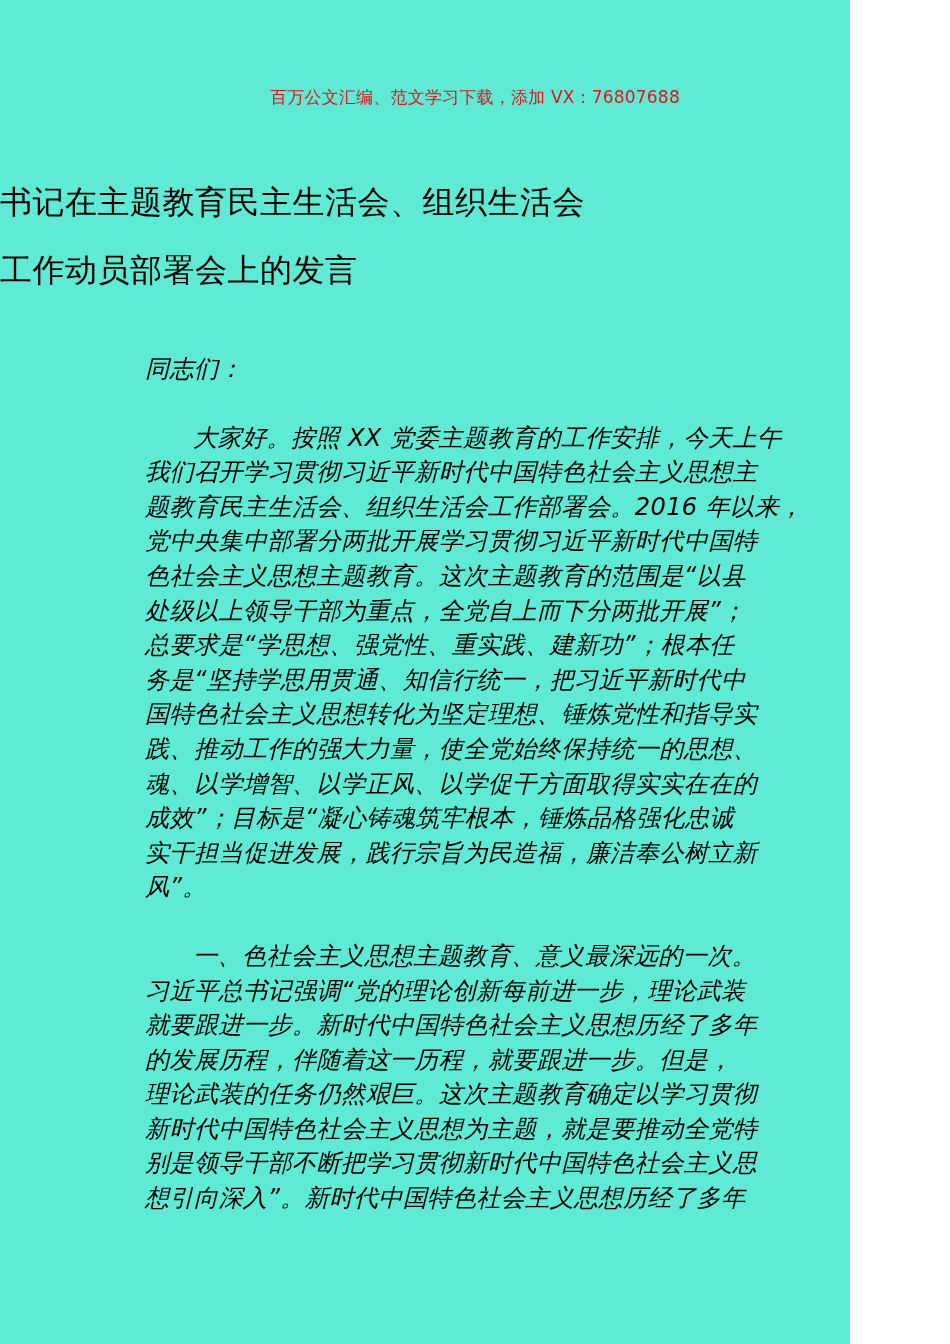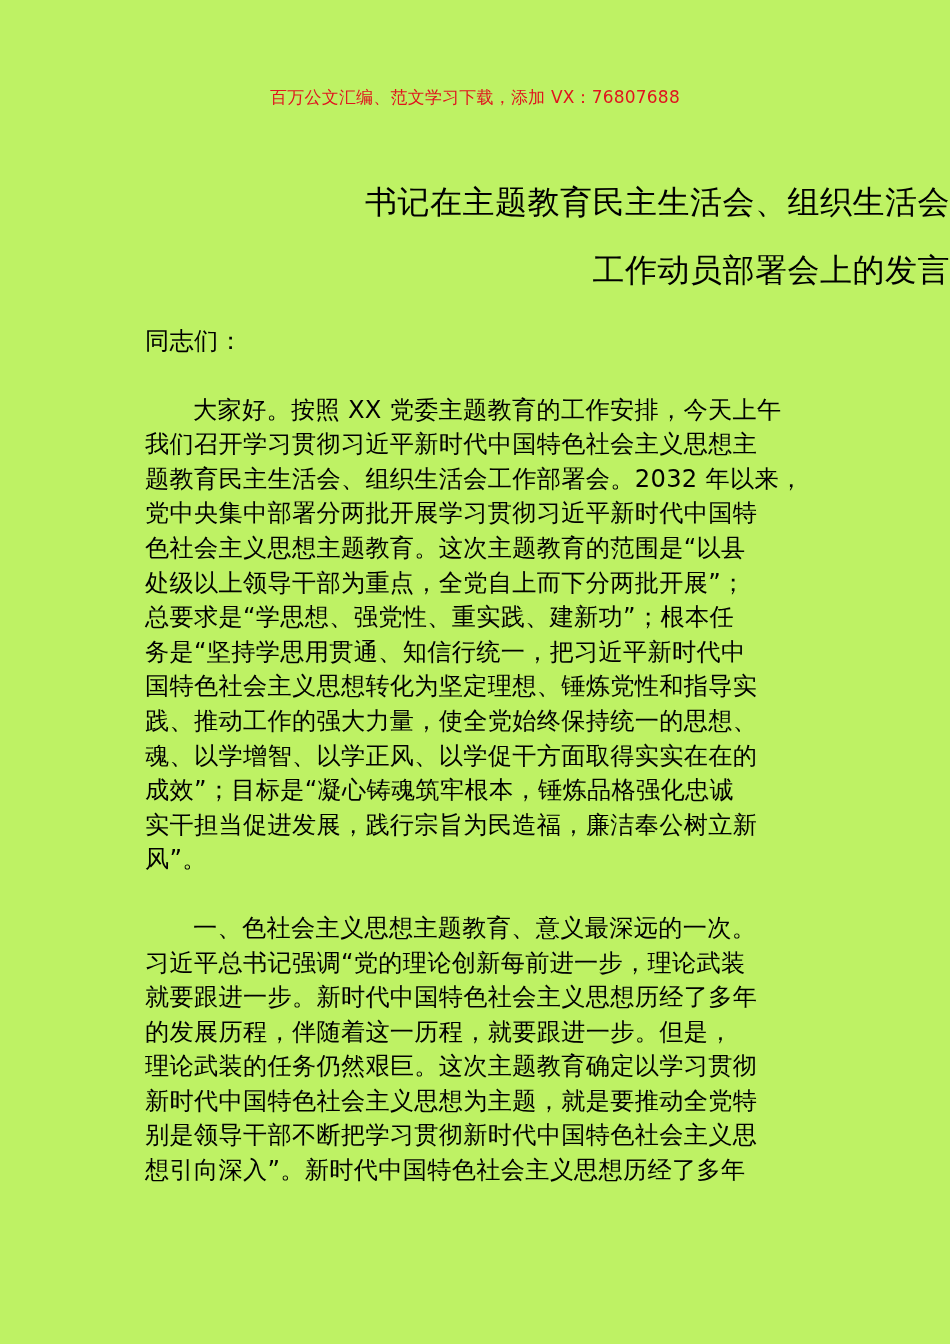--- a/index.html
+++ b/index.html
@@ -11,51 +11,52 @@
       width: 950px;
       height: 1344px;
       position: relative;
       overflow: hidden;
       font-family: "DejaVu Sans", "Liberation Sans", sans-serif;
       color: #000000;
     }
     .page {
       position: absolute;
       left: 0; top: 0;
-      width: 950px; height: 1344px;
-      background: #bef264;
+      width: 850px; height: 1344px;
+      background: #5eead4;
     }
     .header-note {
       position: absolute;
       top: 84px;
       left: 0;
       width: 950px;
       text-align: center;
       font-size: 17px;
       line-height: 26px;
       color: #e0141e;
       letter-spacing: 0.2px;
     }
     .title {
       position: absolute;
       left: 0;
       width: 950px;
-      text-align: right;
+      text-align: left;
       font-size: 32px;
       line-height: 44px;
       color: #000;
       letter-spacing: 0.5px;
     }
     .title.l1 { top: 180px; }
     .title.l2 { top: 248px; }
     .body-text {
       position: absolute;
       left: 145px;
-      top: 324px;
+      top: 352px;
       width: 680px;
+      font-style: italic;
     }
     .line {
       height: 34.6px;
       line-height: 34.6px;
       font-size: 24.2px;
       white-space: nowrap;
       letter-spacing: 0.3px;
     }
     .line.indent { padding-left: 48px; margin-top: 34px; }
   </style>
@@ -66,21 +67,21 @@
 
   <div class="header-note">百万公文汇编、范文学习下载，添加 VX：76807688</div>
 
   <div class="title l1">书记在主题教育民主生活会、组织生活会</div>
   <div class="title l2">工作动员部署会上的发言</div>
 
   <div class="body-text">
     <div class="line">同志们：</div>
     <div class="line indent">大家好。按照 XX 党委主题教育的工作安排，今天上午</div>
     <div class="line">我们召开学习贯彻习近平新时代中国特色社会主义思想主</div>
-    <div class="line">题教育民主生活会、组织生活会工作部署会。2032 年以来，</div>
+    <div class="line">题教育民主生活会、组织生活会工作部署会。2016 年以来，</div>
     <div class="line">党中央集中部署分两批开展学习贯彻习近平新时代中国特</div>
     <div class="line">色社会主义思想主题教育。这次主题教育的范围是“以县</div>
     <div class="line">处级以上领导干部为重点，全党自上而下分两批开展”；</div>
     <div class="line">总要求是“学思想、强党性、重实践、建新功”；根本任</div>
     <div class="line">务是“坚持学思用贯通、知信行统一，把习近平新时代中</div>
     <div class="line">国特色社会主义思想转化为坚定理想、锤炼党性和指导实</div>
     <div class="line">践、推动工作的强大力量，使全党始终保持统一的思想、</div>
     <div class="line">魂、以学增智、以学正风、以学促干方面取得实实在在的</div>
     <div class="line">成效”；目标是“凝心铸魂筑牢根本，锤炼品格强化忠诚</div>
     <div class="line">实干担当促进发展，践行宗旨为民造福，廉洁奉公树立新</div>

